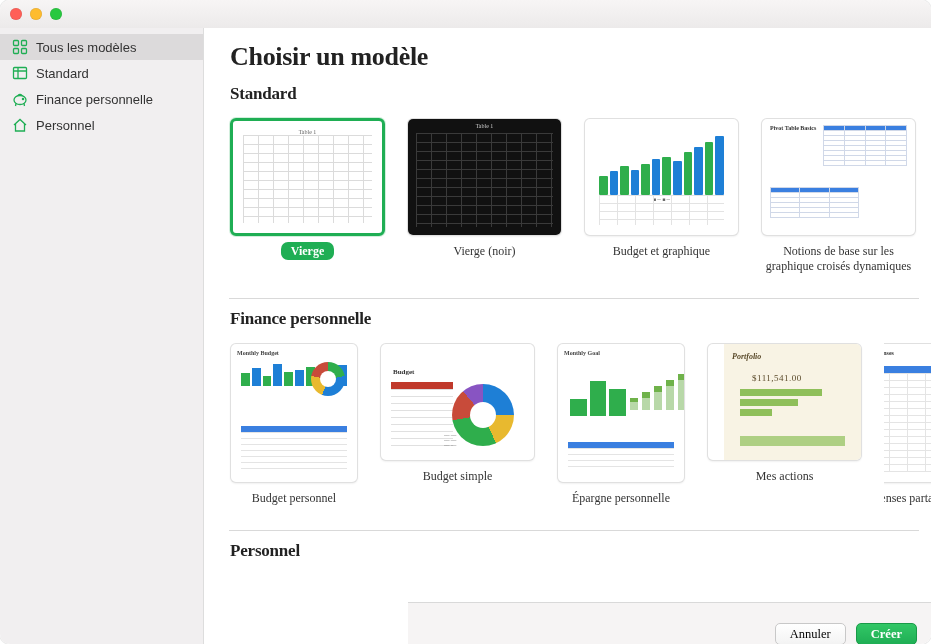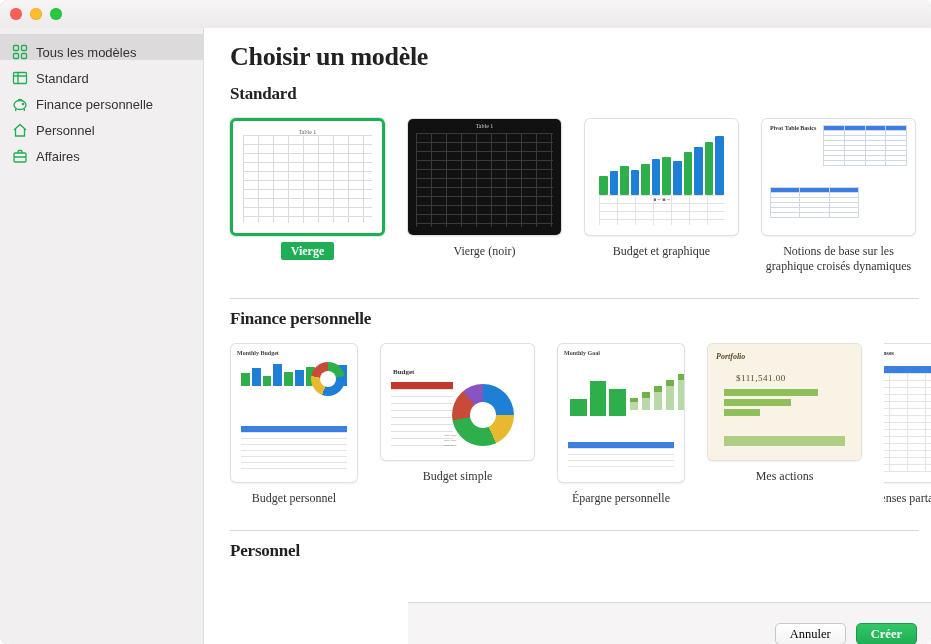--- a/index.html
+++ b/index.html
@@ -17,21 +17,21 @@
   .dot { width: 12px; height: 12px; border-radius: 50%; box-shadow: inset 0 0 1px rgba(0,0,0,0.3); }
   .dot.red { background: #ff5f57; }
   .dot.yellow { background: #febc2e; }
   .dot.green { background: #28c840; }
   .body { flex: 1; display: flex; min-height: 0; }
   .sidebar {
     width: 204px; background: #f1eff0; border-right: 1px solid #ddd;
     padding-top: 6px; font-size: 13px; color: #333;
   }
   .side-item {
-    display: flex; align-items: flex-end; gap: 8px; height: 26px;
+    display: flex; align-items: center; gap: 8px; height: 26px;
     padding: 0 12px; cursor: default;
   }
   .side-item.selected { background: #dcdadb; }
   .side-item .icon { width: 16px; height: 16px; flex: 0 0 16px; display:flex; align-items:center; justify-content:center; }
   .side-item .icon svg { display:block; }
   .content {
     flex: 1; background: #fff; position: relative; display: flex; flex-direction: column;
     min-width: 0;
     font-family: Liberation Serif, serif;
   }
@@ -54,21 +54,21 @@
     box-shadow: 0 1px 2px rgba(0,0,0,0.06);
   }
   .card.selected .thumb {
     border: 3px solid #1fae54; box-shadow: 0 0 0 1px rgba(31,174,84,0.2);
   }
   .caption {
     font-size: 12px; color: #333; text-align: center; margin-top: 8px; line-height: 1.25;
     max-width: 160px;
   }
   .caption.badge span {
-    background: #1fae54; color: #fff; padding: 2px 10px; border-radius: 2px; font-weight: 600;
+    background: #1fae54; color: #fff; padding: 2px 10px; border-radius: 7px; font-weight: 600;
   }
   .footer {
     height: 42px; border-top: 1px solid #d9d9d9; background: #f6f4f4;
     display: flex; align-items: center; justify-content: flex-end; gap: 10px; padding: 0 14px;
     position: absolute; bottom: 0; left: 204px; right: 0;
   }
   .btn {
     height: 22px; padding: 0 14px; font-size: 12.5px; border-radius: 5px;
     border: 1px solid #c8c8c8; background: linear-gradient(#ffffff,#f3f3f3);
     display: flex; align-items: center; cursor: default; margin-top: 21px;
@@ -155,21 +155,21 @@
   .ep .h { font-size:6px; font-weight:700; }
   .ep .bars { position:absolute; left:6px; top:16px; width:56px; height:50px; display:flex; align-items:flex-end; gap:3px; }
   .ep .bars div { flex:1; background:#2fae4c; }
   .ep .tbl { position:absolute; left:4px; right:4px; bottom:4px; height:30px;
     background-image: linear-gradient(to bottom, #e4e4e4 1px, transparent 1px);
     background-size: 100% 6px; }
   .ep .tbl::before { content:""; position:absolute; top:0; left:0; right:0; height:6px; background:#3a7fe0; }
   .ep .rise { position:absolute; left:64px; top:22px; width:70px; height:40px; }
 
   
-  .ma { position:absolute; inset:0; background:#f8f3e4; }
+  .ma { position:absolute; inset:0; background:#f8f3e4;margin-left:16px; }
   .ma .inner { position:absolute; inset:8px; }
   .ma .t { font-size:8px; font-weight:700; color:#5a4a2a; font-style:italic; }
   .ma .big { font-size:9px; color:#5a4a2a; margin:12px 0 6px 20px; letter-spacing:0.5px; }
   .ma .hb { display:flex; flex-direction:column; gap:3px; margin:2px 8px 0 8px; }
   .ma .hb div { height:7px; background:#8fbf5a; }
   .ma .strip { position:absolute; bottom:6px; left:8px; right:8px; height:10px; background:#8fbf5a; opacity:0.7; }
 
   
   .dp { position:absolute; inset:6px; font-size:5px; }
   .dp .h { font-size:6px; font-weight:700; color:#333; }
@@ -250,32 +250,20 @@
           <svg width="16" height="16" viewBox="0 0 16 16">
               <g fill="none" stroke="#1fae54" stroke-width="1.3">
                 <path d="M2 8 L8 2.5 L14 8"></path>
                 <path d="M3.5 7 V14 H12.5 V7"></path>
               </g>
             </svg>
         </span>
         <span>Personnel</span>
       </div>
 
-      <div class="side-item">
-        <span class="icon">
-          <svg width="16" height="16" viewBox="0 0 16 16">
-              <g fill="none" stroke="#1fae54" stroke-width="1.3">
-                <rect x="2" y="5" width="12" height="9" rx="1"></rect>
-                <path d="M6 5 V3.5 Q6 2.5 7 2.5 H9 Q10 2.5 10 3.5 V5"></path>
-                <line x1="2" y1="9" x2="14" y2="9"></line>
-              </g>
-            </svg>
-        </span>
-        <span>Affaires</span>
-      </div>
 
 
     </div>
 
     <div class="content">
       <div class="scroll">
 
         <h1 class="title">Choisir un modèle</h1>
 
         <h2 class="section">Standard</h2>

